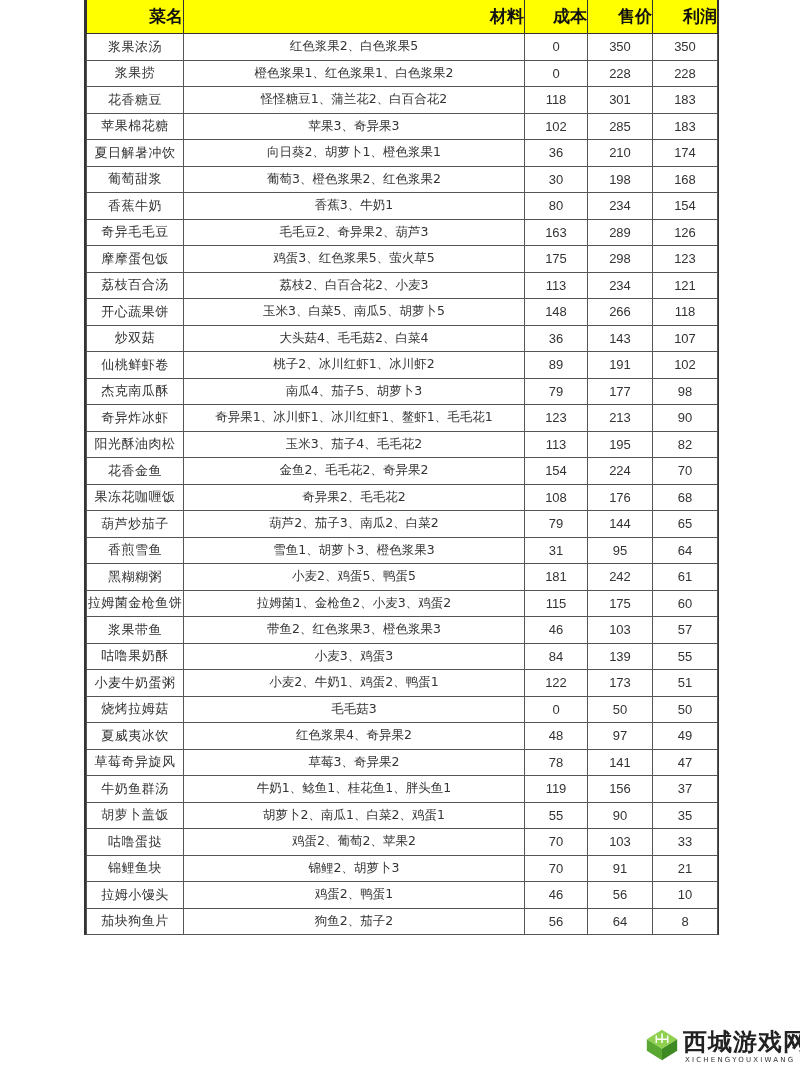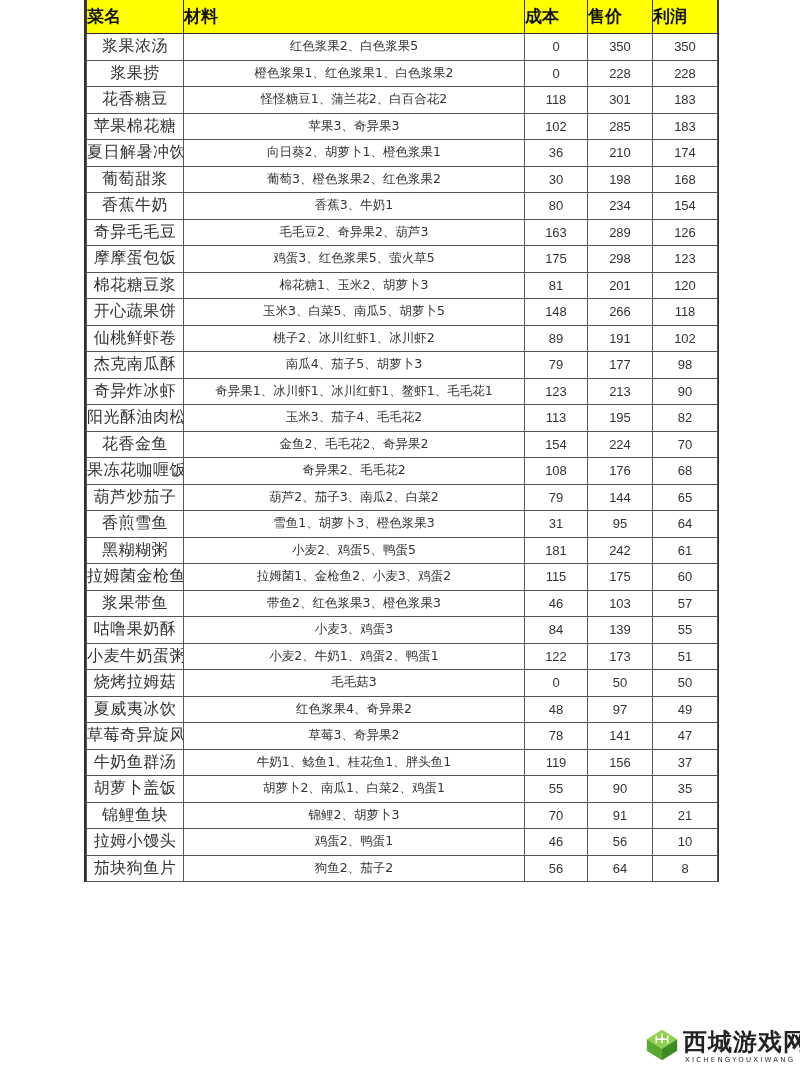--- a/index.html
+++ b/index.html
@@ -34,35 +34,35 @@
   col.c-profit { width: 65px; }
   th {
     background: #ffff00;
     height: 33px;
     font-size: 17px;
     font-weight: bold;
     color: #111;
     border: 1px solid #333;
     border-top: none;
     padding: 0;
-    text-align: left;
+    text-align: right;
     vertical-align: middle;
   }
   td {
     height: 25.5px;
     font-size: 12.5px;
     color: #333;
     border: 1px solid #555;
     padding: 0;
     text-align: center;
     vertical-align: middle;
     white-space: nowrap;
     overflow: hidden;
   }
-  td.name { font-size: 16px; letter-spacing: 0.5px; }
+  td.name { font-size: 13px; letter-spacing: 0.5px; }
   td.num { font-family: "Liberation Sans Narrow", "Liberation Sans", sans-serif; font-size: 13px; }
   .watermark {
     position: absolute;
     left: 643px;
     top: 1024px;
     width: 160px;
     height: 44px;
     pointer-events: none;
   }
   .wm-logo {
@@ -172,34 +172,41 @@
           <td class="num">126</td>
         </tr>
         <tr>
           <td class="name">摩摩蛋包饭</td>
           <td class="mat">鸡蛋3、红色浆果5、萤火草5</td>
           <td class="num">175</td>
           <td class="num">298</td>
           <td class="num">123</td>
         </tr>
         <tr>
-          <td class="name">棉花糖豆浆</td>
-          <td class="mat">棉花糖1、玉米2、胡萝卜3</td>
-          <td class="num">81</td>
-          <td class="num">201</td>
-          <td class="num">120</td>
+          <td class="name">荔枝百合汤</td>
+          <td class="mat">荔枝2、白百合花2、小麦3</td>
+          <td class="num">113</td>
+          <td class="num">234</td>
+          <td class="num">121</td>
         </tr>
         <tr>
           <td class="name">开心蔬果饼</td>
           <td class="mat">玉米3、白菜5、南瓜5、胡萝卜5</td>
           <td class="num">148</td>
           <td class="num">266</td>
           <td class="num">118</td>
         </tr>
         <tr>
+          <td class="name">炒双菇</td>
+          <td class="mat">大头菇4、毛毛菇2、白菜4</td>
+          <td class="num">36</td>
+          <td class="num">143</td>
+          <td class="num">107</td>
+        </tr>
+        <tr>
           <td class="name">仙桃鲜虾卷</td>
           <td class="mat">桃子2、冰川红虾1、冰川虾2</td>
           <td class="num">89</td>
           <td class="num">191</td>
           <td class="num">102</td>
         </tr>
         <tr>
           <td class="name">杰克南瓜酥</td>
           <td class="mat">南瓜4、茄子5、胡萝卜3</td>
           <td class="num">79</td>
@@ -310,20 +317,27 @@
           <td class="num">119</td>
           <td class="num">156</td>
           <td class="num">37</td>
         </tr>
         <tr>
           <td class="name">胡萝卜盖饭</td>
           <td class="mat">胡萝卜2、南瓜1、白菜2、鸡蛋1</td>
           <td class="num">55</td>
           <td class="num">90</td>
           <td class="num">35</td>
+        </tr>
+        <tr>
+          <td class="name">咕噜蛋挞</td>
+          <td class="mat">鸡蛋2、葡萄2、苹果2</td>
+          <td class="num">70</td>
+          <td class="num">103</td>
+          <td class="num">33</td>
         </tr>
         <tr>
           <td class="name">锦鲤鱼块</td>
           <td class="mat">锦鲤2、胡萝卜3</td>
           <td class="num">70</td>
           <td class="num">91</td>
           <td class="num">21</td>
         </tr>
         <tr>
           <td class="name">拉姆小馒头</td>

